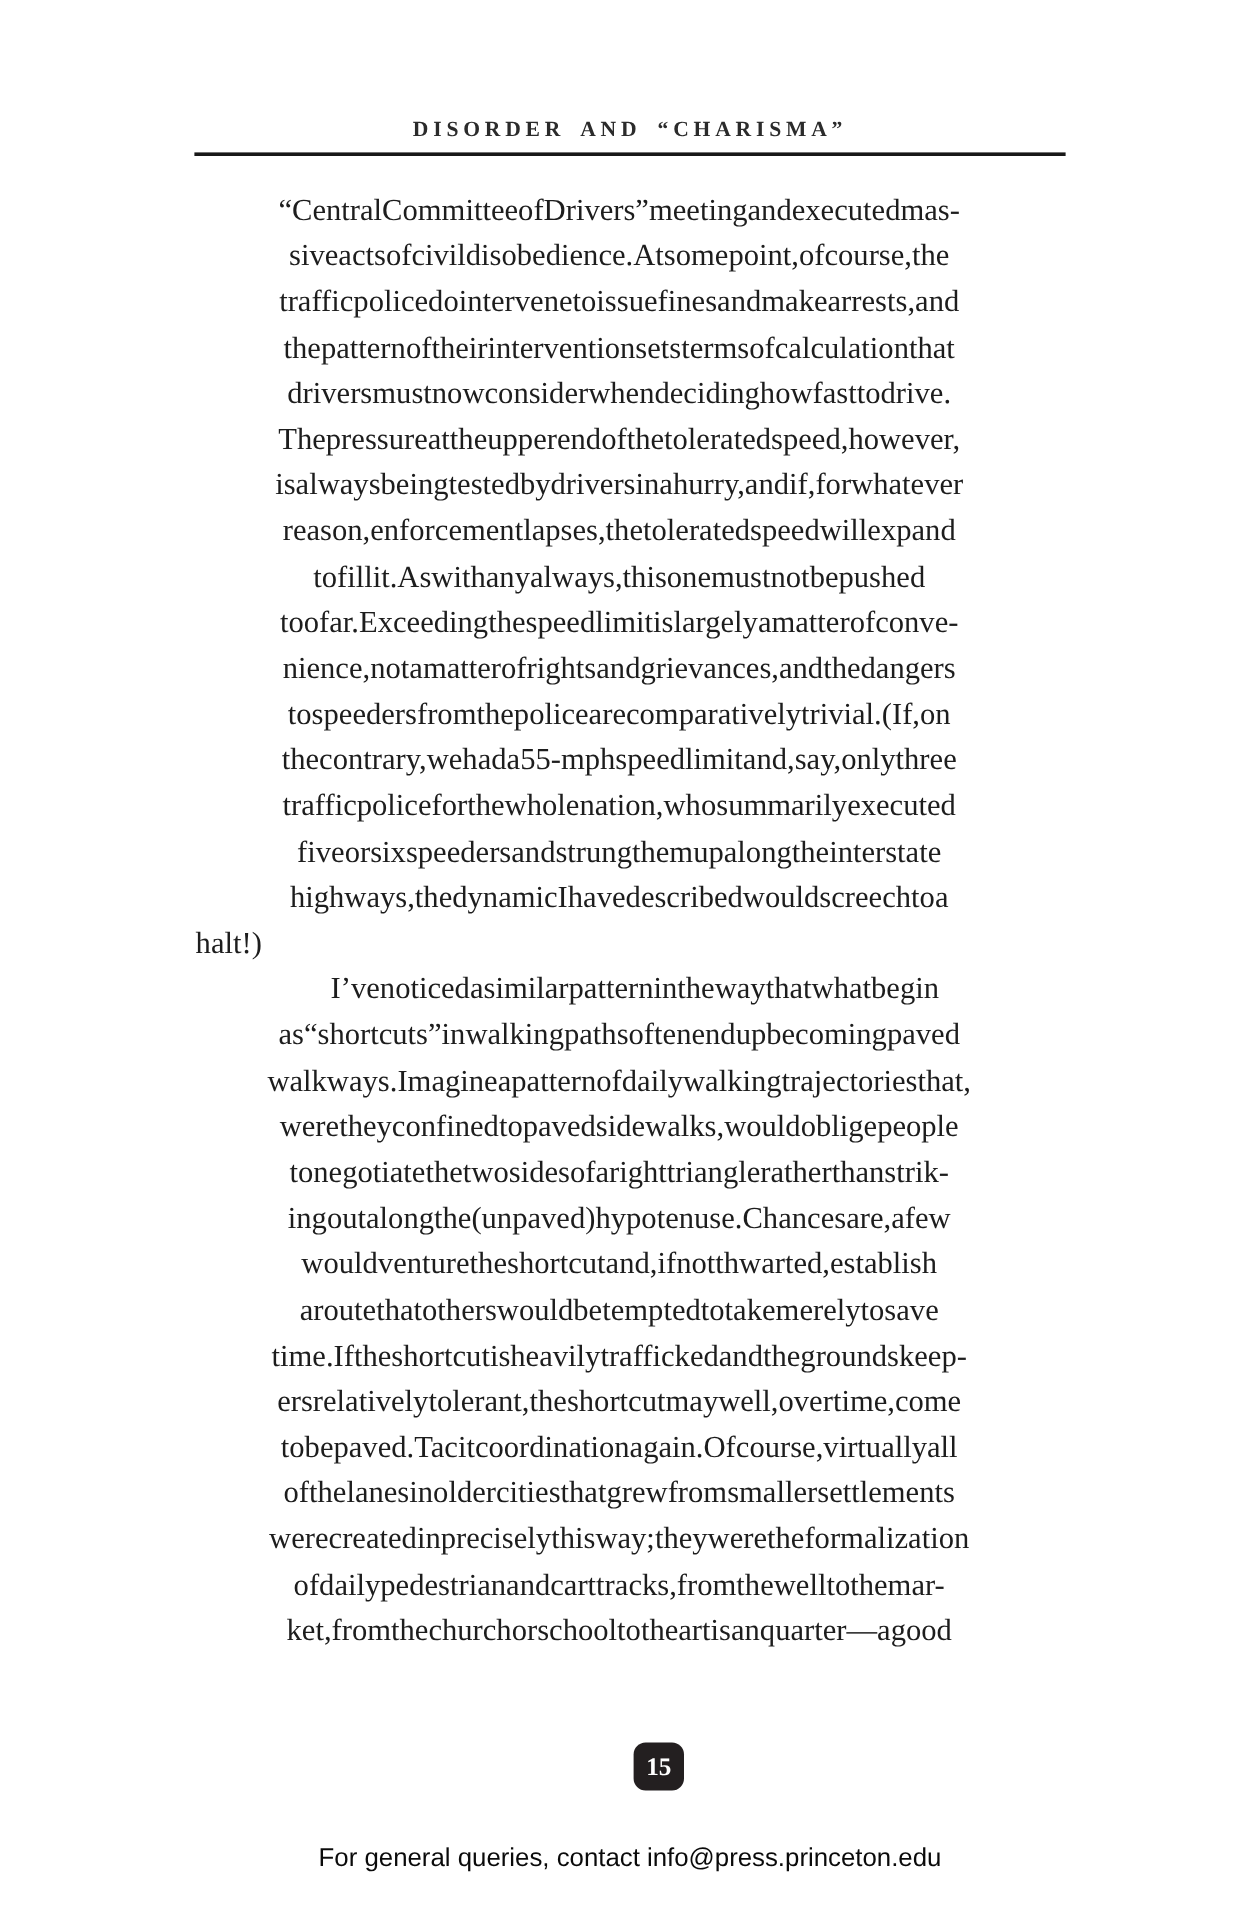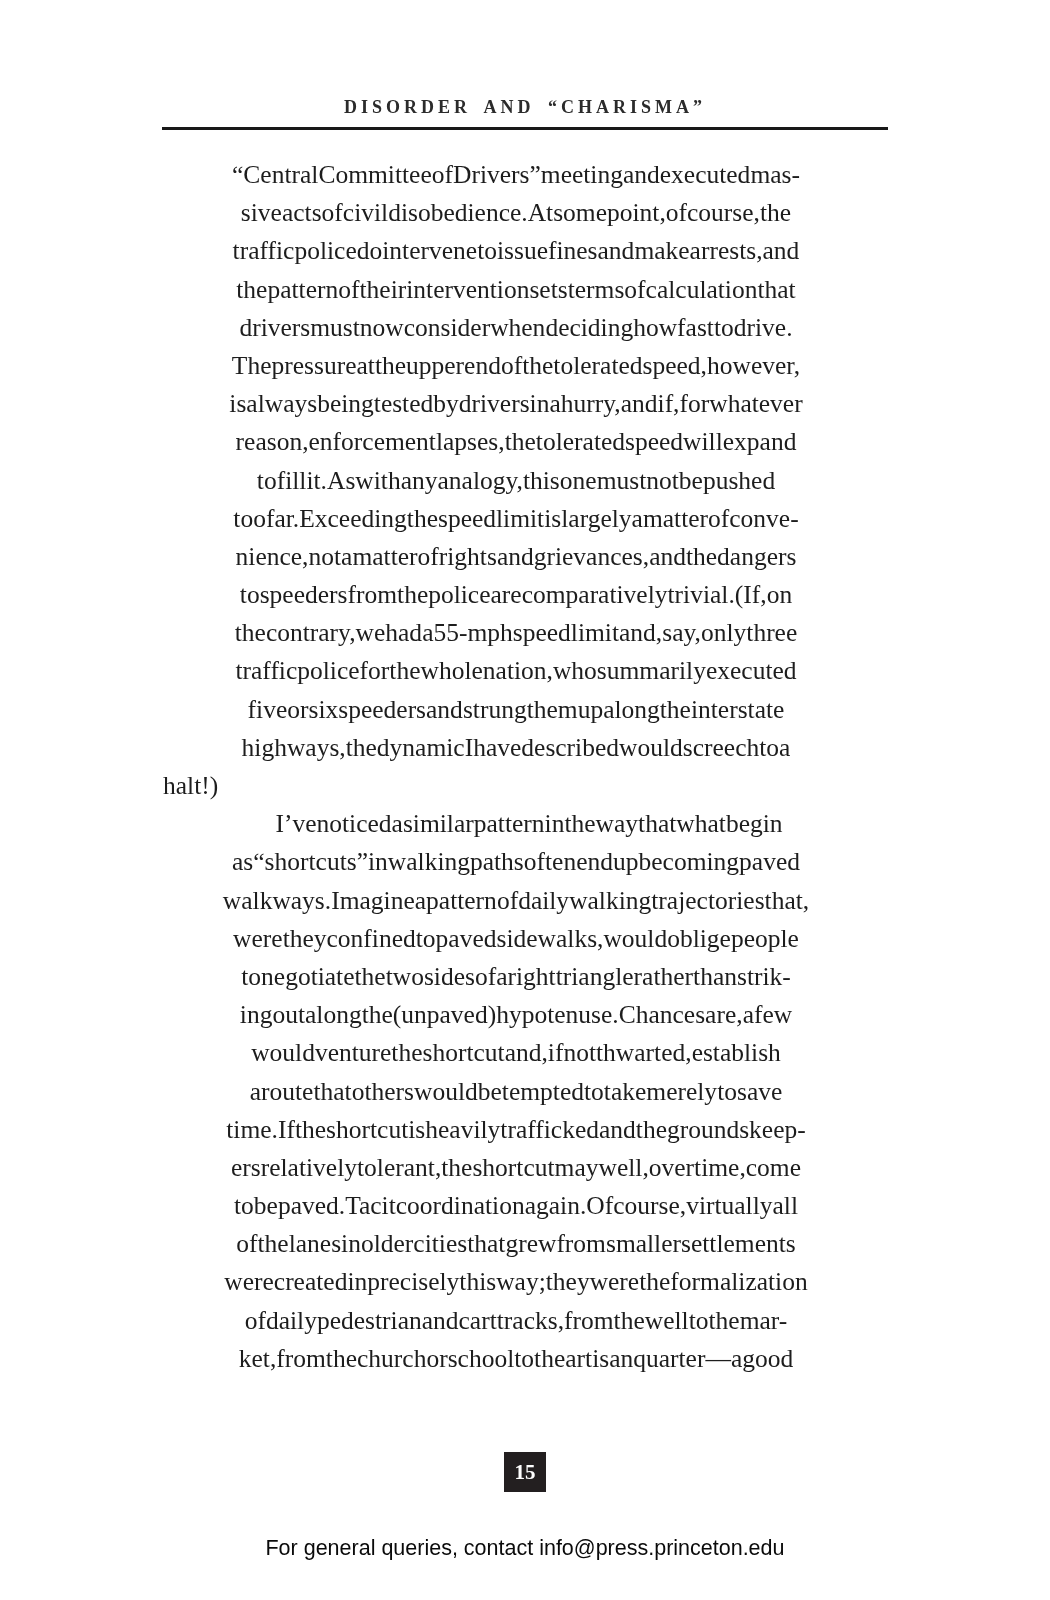--- a/index.html
+++ b/index.html
@@ -52,30 +52,31 @@
     white-space: nowrap;
   }
   .line.just {
     display: flex;
     justify-content: center;
     align-items: baseline;
   }
   .line.indent { padding-left: 26px; }
   .pagenum-badge {
     position: absolute;
-    left: 504px; top: 1452px;
+    left: 528px; top: 1452px;
     width: 42px; height: 40px;
     background: var(--pg-bg, #231f20);
     color: var(--pg-fg, #ffffff);
     font-family: "Liberation Serif", serif;
     font-size: 21px;
     font-weight: bold;
     display: flex;
     align-items: center;
     justify-content: center;
+    border-radius: 10px;
   }
   .footer-line {
     position: absolute;
     top: 1536px; left: 0; width: 100%;
     text-align: center;
     font-size: 21.5px;
     color: #0a0a0a;
   }
 </style>
 </head>
@@ -187,21 +188,21 @@
         <span>will</span>
         <span>expand</span>
       </div>
       <div class="line just">
         <span>to</span>
         <span>fill</span>
         <span>it.</span>
         <span>As</span>
         <span>with</span>
         <span>any</span>
-        <span>analogy,</span>
+        <span>always,</span>
         <span>this</span>
         <span>one</span>
         <span>must</span>
         <span>not</span>
         <span>be</span>
         <span>pushed</span>
       </div>
       <div class="line just">
         <span>too</span>
         <span>far.</span>

